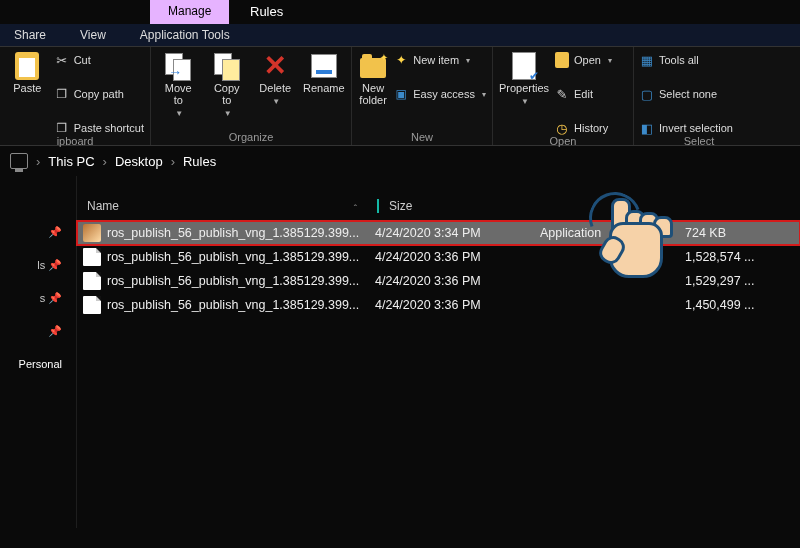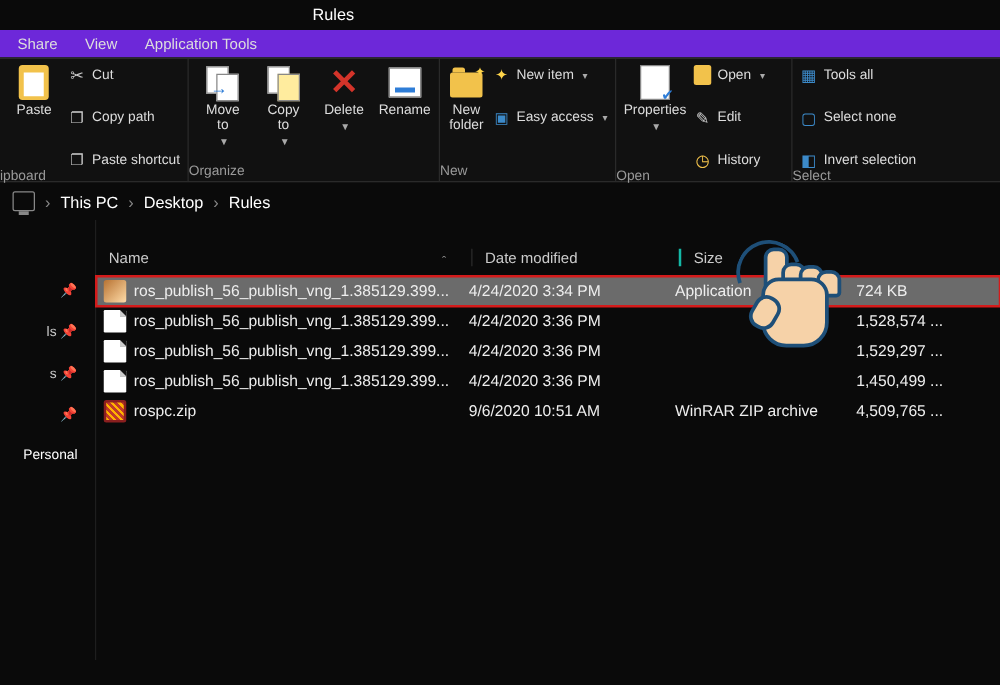--- a/index.html
+++ b/index.html
@@ -1,24 +1,24 @@
 <!DOCTYPE html>
 <html><head>
 <meta charset="utf-8">
 <style>
   html,body{margin:0;padding:0;background:#0a0a0a;font-family:"Segoe UI",Arial,sans-serif;color:#fff;font-size:12px;width:800px;height:548px;overflow:hidden;}
   .top-tabs{height:24px;display:flex;align-items:stretch;}
   .top-tab{padding:4px 18px 0 18px;font-size:12px;color:#ddd;}
   .top-tab.active{background:#e6b3ff;color:#000;}
-  .menu-row{height:22px;display:flex;align-items:center;padding-left:14px;gap:22px;background:#6d28d9;}
+  .menu-row{height:22px;display:flex;align-items:center;padding-left:14px;gap:34px;background:#0f172a;}
   .menu-item{color:#ddd;font-size:12px;}
   .ribbon{height:98px;background:#111;border-top:1px solid #333;border-bottom:1px solid #333;display:flex;}
   .rgroup{display:flex;flex-direction:column;border-right:1px solid #2a2a2a;}
   .rgroup .body{flex:1;display:flex;align-items:flex-start;padding:4px 6px 0 6px;gap:6px;}
-  .rgroup .lbl{color:#9a9a9a;font-size:11px;padding-bottom:2px;}
+  .rgroup .lbl{text-align:center;color:#9a9a9a;font-size:11px;padding-bottom:2px;}
   .bigbtn{display:flex;flex-direction:column;align-items:center;width:50px;color:#ddd;font-size:11px;gap:3px;padding-top:2px;}
   .icn{width:26px;height:26px;display:flex;align-items:center;justify-content:center;}
   .stack{display:flex;flex-direction:column;gap:20px;padding-top:2px;}
   .srow{display:flex;align-items:center;gap:5px;color:#ddd;font-size:11px;white-space:nowrap;}
   .mini{width:14px;height:14px;display:inline-flex;align-items:center;justify-content:center;}
   .dd{font-size:8px;color:#aaa;margin-left:2px;}
   .crumbs{height:30px;display:flex;align-items:center;gap:8px;padding-left:10px;background:#0a0a0a;font-size:13px;}
   .crumbs .sep{color:#888;}
   .pc-icn{width:16px;height:14px;border:1px solid #888;border-radius:2px;position:relative;}
   .pc-icn:after{content:"";position:absolute;left:4px;right:4px;bottom:-4px;height:3px;background:#888;}
@@ -82,20 +82,21 @@
   .f2{left:28px;top:10px;height:20px;}
   .f3{left:42px;top:12px;height:18px;}
   .f4{left:56px;top:16px;height:16px;}
   .thumb{position:absolute;left:4px;top:36px;width:16px;height:22px;background:#f6d2a8;border:3px solid #1e4f78;border-radius:10px;transform:rotate(30deg);}
 </style>
 </head>
 <body>
 
 <div class="top-tabs" style="position:relative;">
   <div style="width:150px;"></div>
+  <div class="top-tab active">Manage</div>
   <div style="position:absolute;left:250px;top:4px;font-size:13px;">Rules</div>
 </div>
 
 <div class="menu-row">
   <span class="menu-item">Share</span>
   <span class="menu-item">View</span>
   <span class="menu-item">Application Tools</span>
 </div>
 
 <div class="ribbon">
@@ -258,21 +259,20 @@
   <div class="sidebar">
     <span class="pin">📌</span>
     <span><span>ls</span> <span class="pin">📌</span></span>
     <span><span>s</span> <span class="pin">📌</span></span>
     <span class="pin">📌</span>
     <span style="color:#fff;">Personal</span>
   </div>
   <div class="filearea">
     <div class="cols">
       <div class="c-name">Name</div>
-      <div class="c-date">Date modified</div>
       <div class="c-size">Size</div>
     </div>
 
     <div class="row sel">
       <div class="ficon exe-icn"></div>
       <div class="fname">ros_publish_56_publish_vng_1.385129.399...</div>
       <div class="fdate">4/24/2020 3:34 PM</div>
       <div class="ftype">Application</div>
       <div class="fsize">724 KB</div>
     </div>
@@ -289,27 +289,20 @@
       <div class="fdate">4/24/2020 3:36 PM</div>
       <div class="ftype"></div>
       <div class="fsize">1,529,297 ...</div>
     </div>
     <div class="row">
       <div class="ficon doc-icn"></div>
       <div class="fname">ros_publish_56_publish_vng_1.385129.399...</div>
       <div class="fdate">4/24/2020 3:36 PM</div>
       <div class="ftype"></div>
       <div class="fsize">1,450,499 ...</div>
-    </div>
-    <div class="row">
-      <div class="ficon zip-icn"></div>
-      <div class="fname">rospc.zip</div>
-      <div class="fdate">9/6/2020 10:51 AM</div>
-      <div class="ftype">WinRAR ZIP archive</div>
-      <div class="fsize">4,509,765 ...</div>
     </div>
 
     <div class="cursor">
       <div class="ring"></div>
       <div class="hand">
         <div class="finger f1"></div>
           <div class="finger f2"></div>
           <div class="finger f3"></div>
           <div class="finger f4"></div>
         <div class="palm"></div>

